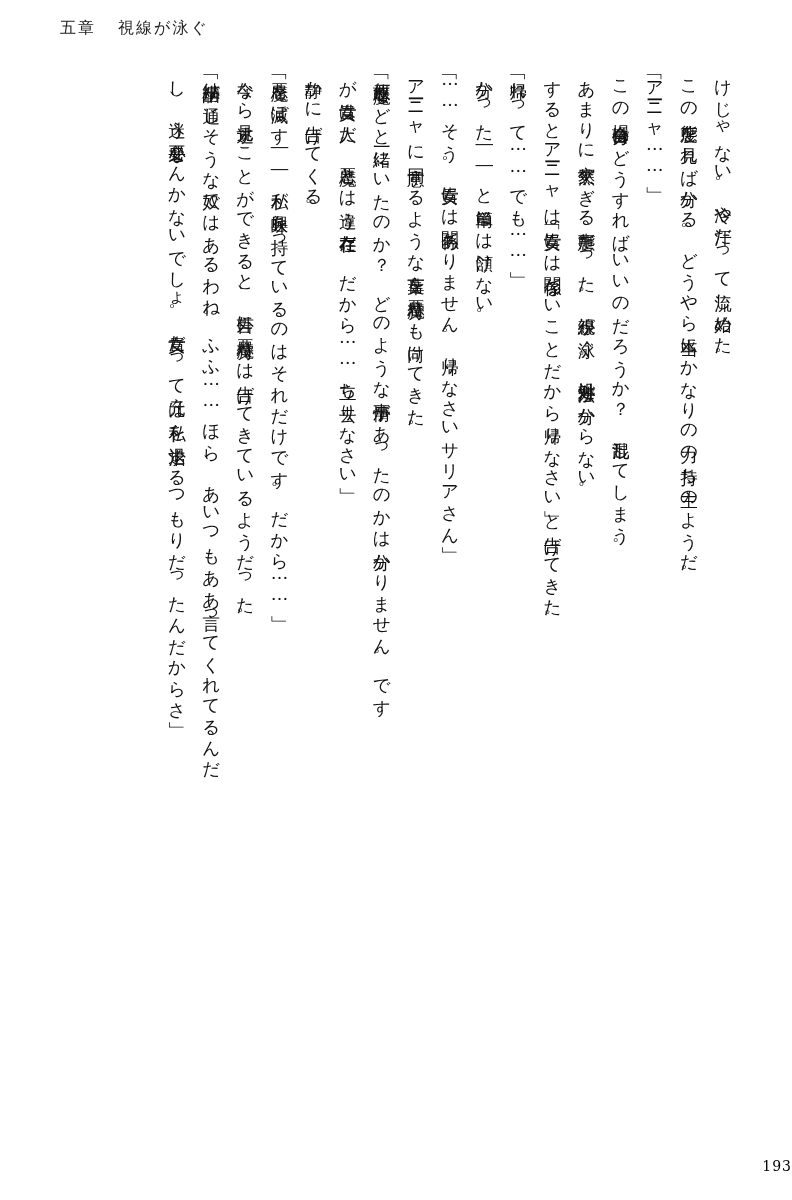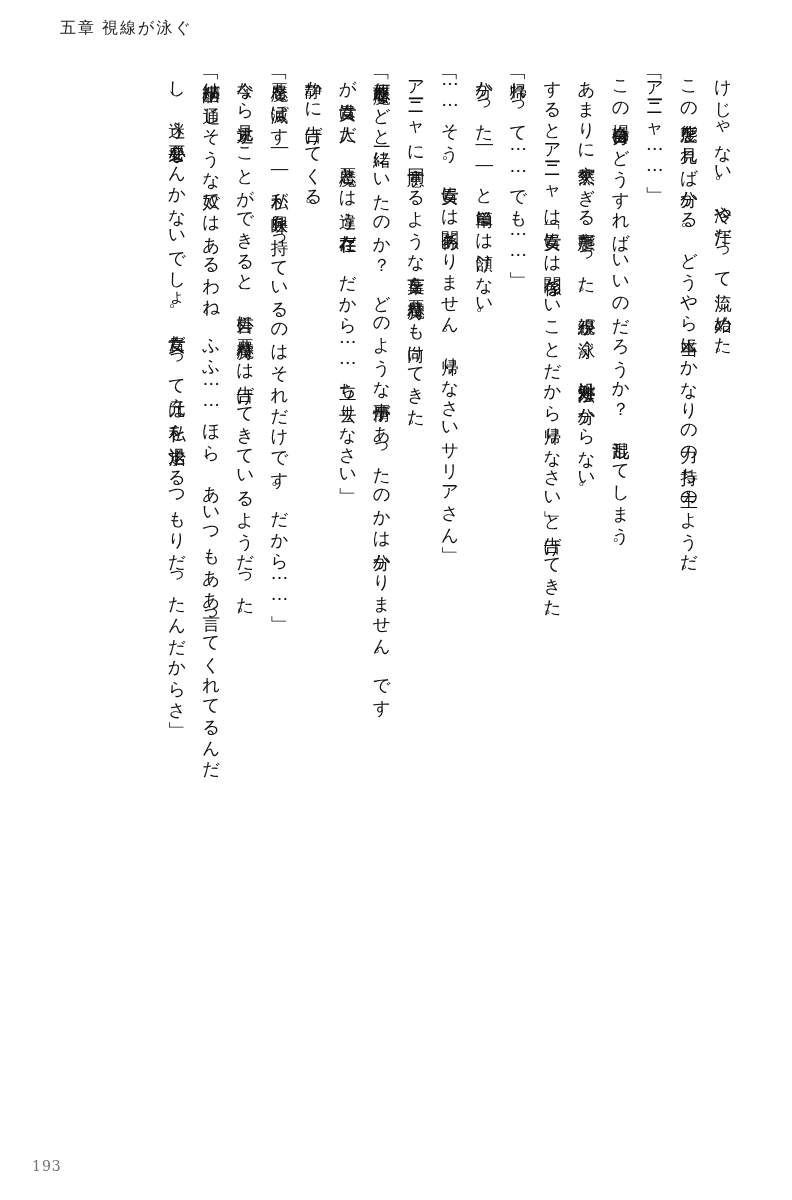--- a/index.html
+++ b/index.html
@@ -24,21 +24,21 @@
   
   .header {
     position: absolute;
     top: 18px;
     left: 60px;
     font-size: 16px;
     letter-spacing: 2px;
     color: #222;
     white-space: nowrap;
   }
-  .header .chap-num { margin-right: 6px; }
+  .header .chap-num { margin-right: 22px; }
 
   
   .body-text {
     position: absolute;
     top: 68px;
     right: 52px;
     left: 52px;
     height: 1060px;
     writing-mode: vertical-rl;
     -webkit-writing-mode: vertical-rl;
@@ -53,25 +53,24 @@
     margin: 0;
     text-indent: 0;
   }
 
   
   .page-number {
     position: absolute;
     bottom: 26px;
     left: 0;
     right: 0;
-    text-align: left;
+    text-align: right;
     font-size: 14px;
-    color: #737373;
+    color: #000000;
     letter-spacing: 1px;
-    margin-left: 32px;
   }
 </style>
 </head>
 <body>
 
 <div class="page">
 
   <div class="header">
     <span class="chap-num">五章</span><span>視線が泳ぐ</span>
   </div>

